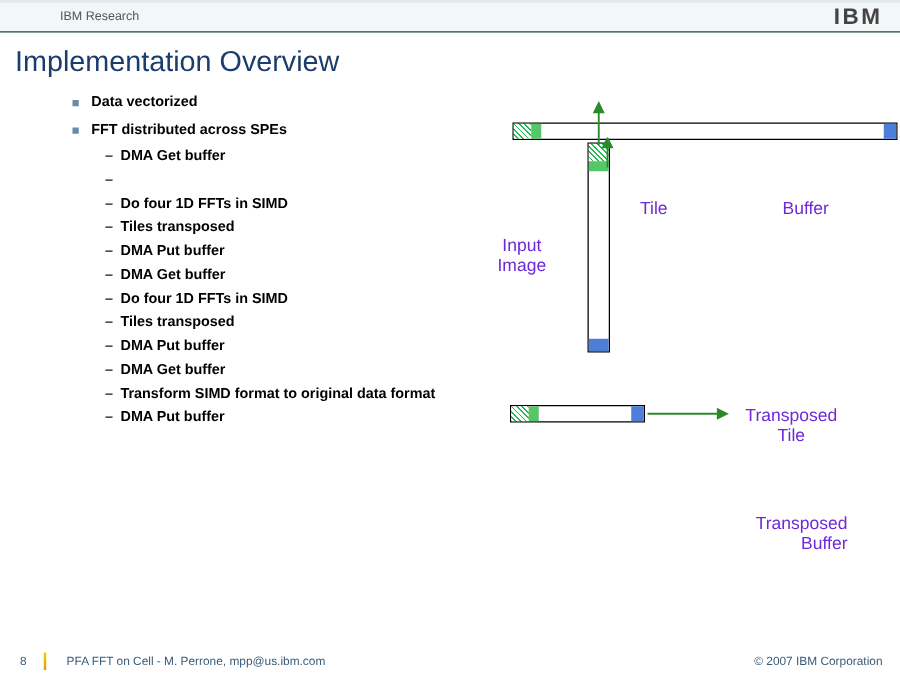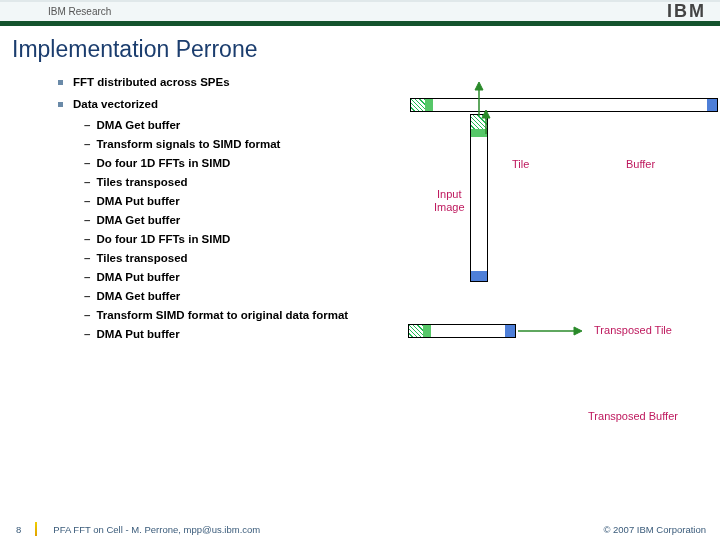--- a/index.html
+++ b/index.html
@@ -6,21 +6,21 @@
   body {
     width: 720px;
     height: 540px;
     font-family: Arial, Helvetica, sans-serif;
     background: #fff;
     position: relative;
     overflow: hidden;
   }
   .header {
     background: #f2f7f8;
-    border-bottom: 5px solid #14532d;
+    border-bottom: 1px solid #14532d;
     height: 26px;
     display: flex;
     align-items: center;
     justify-content: space-between;
     padding: 0 14px 0 48px;
     border-top: 2px solid #e0e8ea;
   }
   .header-research {
     font-size: 10px;
     color: #555;
@@ -108,60 +108,59 @@
   }
   .v-band { width: 18px; top: 0; height: 190px; }
   .h-band { height: 14px; left: 40px; width: 308px; }
   .tile-pat {
     background: repeating-linear-gradient(45deg,#fff,#fff 2px,#2b5 2px,#2b5 3px),repeating-linear-gradient(-45deg,transparent,transparent 2px,#d33 2px,#d33 3px);
   }
   .green-strip { background: #56c768; }
   .blue-fill { background: #4e7fd8; }
   .label {
     position: absolute;
-    font-size: 11px;
-    color: #be185d;
+    font-size: 14px;
+    color: #6d28d9;
     font-weight: 400;
     text-align: center;
     line-height: 1.15;
   }
   .arrow {
     position: absolute;
     stroke: #2a8a2a;
     fill: #2a8a2a;
   }
 </style>
 </head>
 <body>
 
 <div class="header">
   <span class="header-research">IBM Research</span>
   <span class="header-logo">IBM</span>
 </div>
 
-<div class="title">Implementation Perrone</div>
+<div class="title">Implementation Overview</div>
 
 <div class="content">
   <ul id="bullet-root">
       <li class="top-item">
         <span class="sq"></span>
-        <span>FFT distributed across SPEs</span>
+        <span>Data vectorized</span>
       </li>
       <li class="top-item">
         <span class="sq"></span>
-        <span>Data vectorized</span>
+        <span>FFT distributed across SPEs</span>
       </li>
       <ul class="sub-list">
         <li class="sub-item">
           <span class="dash">–</span>
           <span>DMA Get buffer</span>
         </li>
         <li class="sub-item">
           <span class="dash">–</span>
-          <span>Transform signals to SIMD format</span>
         </li>
         <li class="sub-item">
           <span class="dash">–</span>
           <span>Do  four 1D FFTs in SIMD</span>
         </li>
         <li class="sub-item">
           <span class="dash">–</span>
           <span>Tiles transposed</span>
         </li>
         <li class="sub-item">
@@ -233,25 +232,25 @@
     <polygon points="6,0 2,8 10,8"></polygon>
   </svg>
 
   <svg class="arrow" style="left:146px; top:243px;" width="70" height="16">
     <line x1="2" y1="8" x2="60" y2="8" stroke-width="1.5"></line>
     <polygon points="66,8 58,4 58,12"></polygon>
   </svg>
 
   <div class="label" style="left:142px; top:78px;">Tile</div>
   <div class="label" style="left:256px; top:78px;">Buffer</div>
-  <div class="label" style="left:28px; top:108px; white-space:pre;margin-left:36px;">Input
+  <div class="label" style="left:28px; top:108px; white-space:pre;">Input
 Image</div>
   <div class="label" style="left:218px; top:244px; width:90px;">Transposed
 Tile</div>
-  <div class="label" style="left:218px; top:330px; width:90px;">Transposed
+  <div class="label" style="left:218px; top:330px; width:90px;text-align:right;">Transposed
 Buffer</div>
 </div>
 
 <div class="footer">
   <span class="pnum">8</span>
   <span class="vbar"></span>
   <span>PFA FFT on Cell - M. Perrone,  mpp@us.ibm.com</span>
   <span class="footer-right">© 2007 IBM Corporation</span>
 </div>
 

